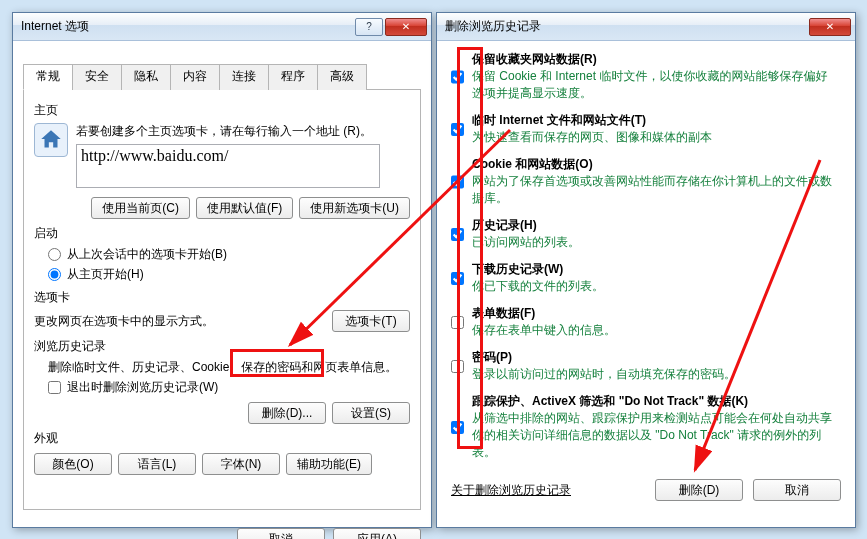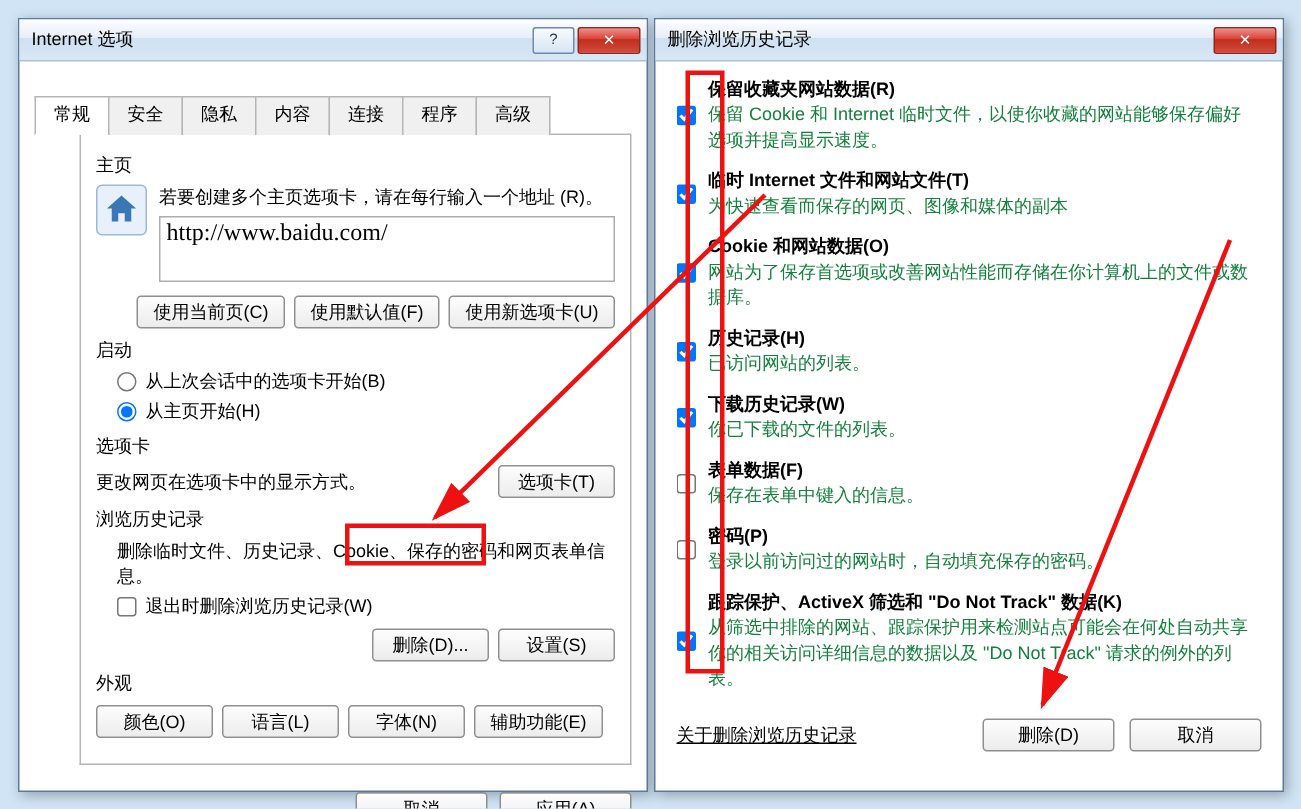--- a/index.html
+++ b/index.html
@@ -7,21 +7,21 @@
 .dialog { position: absolute; background: #fff; border: 1px solid #5a7ba0; box-shadow: 2px 2px 8px rgba(0,0,0,0.3); }
 .titlebar { height: 28px; background: linear-gradient(#fdfefe, #e6eef7 45%, #cfe0f1 46%, #d9e7f5); border-bottom: 1px solid #a9c0da; display: flex; align-items: center; padding: 0 4px 0 8px; color: #000; }
 .titlebar .title-text { flex: 1; font-size: 12px; }
 .titlebar-btns { display: flex; gap: 2px; }
 .titlebar-btn { width: 28px; height: 18px; border: 1px solid #6f8aaa; background: linear-gradient(#f7fbff, #d7e5f4); border-radius: 2px; display:flex; align-items:center; justify-content:center; font-size:10px; color:#2b3a4a;}
 .titlebar-btn.close { width: 42px; background: linear-gradient(#f08d8d, #d74030 45%, #c12e1e 46%, #d34a3a); color:#fff; border-color:#8a2a1e;}
 .dlg-body { padding: 6px 10px 10px 10px; }
 .tabs { display:flex; border-bottom:1px solid #b5b5b5; margin-top:16px;}
 .tab { padding: 3px 12px 4px 12px; border:1px solid #b5b5b5; border-bottom:none; margin-right:-1px; background:#f0f0f0; position:relative; top:1px; }
 .tab.active { background:#fff; border-bottom:1px solid #fff; }
-.tab-panel { border:1px solid #b5b5b5; border-top:none; padding:8px 10px 14px 10px;margin-left:30px; }
+.tab-panel { border:1px solid #b5b5b5; border-top:none; padding:8px 10px 14px 10px; }
 .group-label { margin: 4px 0 4px 0; }
 .home-row { display:flex; gap:8px; }
 .home-icon { width:34px; height:34px; background:#e8f1fb; border:1px solid #9db7d4; border-radius:4px; display:flex; align-items:center; justify-content:center; }
 .home-icon svg { width:26px; height:26px; }
 .desc { margin-bottom:4px; }
 textarea.url-box { width: 304px; height: 44px; resize:none; font-family: Tahoma; font-size:16px; padding:2px 4px; border:1px solid #abadb3; }
 .btn-row { display:flex; gap:6px; justify-content:flex-end; margin-top:6px; }
 button.win-btn { font-family: inherit; font-size:12px; padding: 2px 10px; min-width: 88px; height:22px; background: linear-gradient(#fdfdfd,#ececec); border:1px solid #8e8f8f; border-radius:3px; }
 button.win-btn.small { min-width: 78px; }
 .radio-row, .check-row { display:flex; align-items:center; gap:6px; margin:3px 0 3px 14px; }

